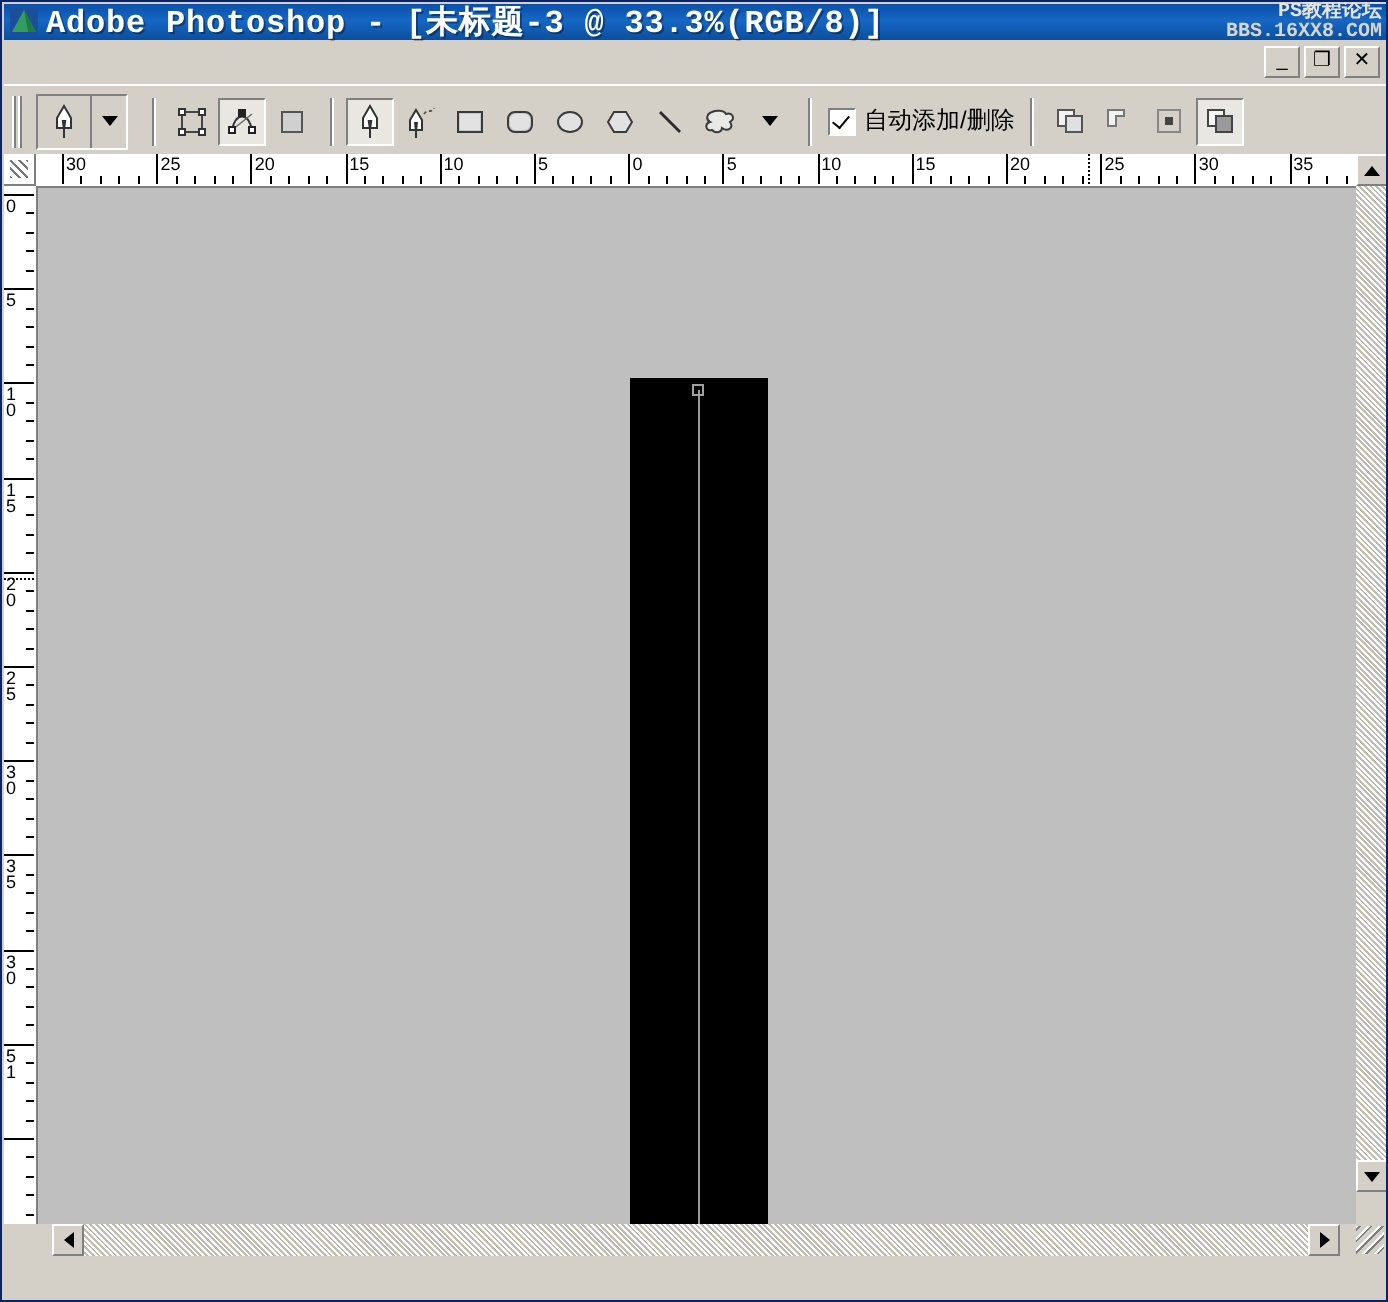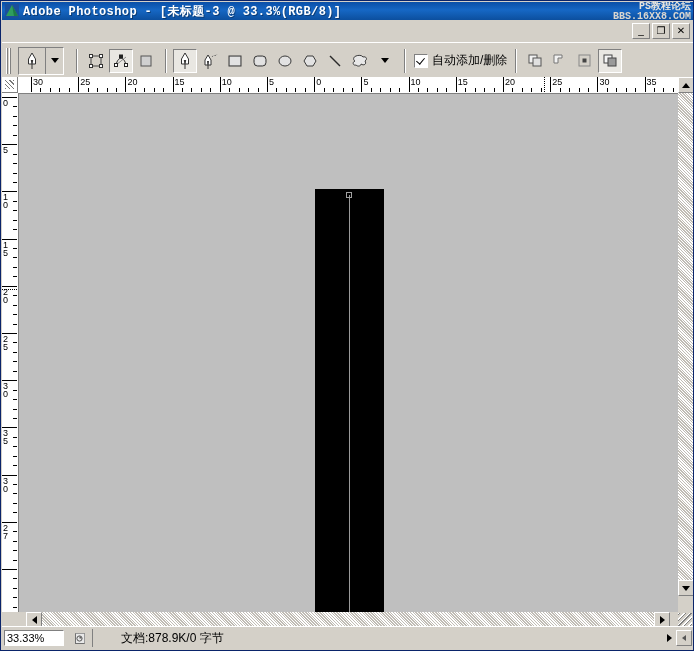--- a/index.html
+++ b/index.html
@@ -28,21 +28,21 @@
     background: linear-gradient(to bottom, #0a4fa8 0%, #1667c4 45%, #0c4f9e 100%);
     display: flex; align-items: center;
   }
   .title-icon {
     width: 14px; height: 14px; margin: 0 4px 0 3px;
     position: relative; flex: 0 0 auto;
   }
   .title-text {
     color: #ffffff;
     font-family: "Liberation Mono", "DejaVu Sans Mono", monospace;
-    font-size: 12px;
+    font-size: 16px;
     font-weight: bold;
     letter-spacing: 0.4px;
     white-space: nowrap;
     text-shadow: 1px 1px 0 rgba(0,0,0,0.35);
   }
 
   
   .watermark {
     position: absolute; right: 2px; top: 1px;
     text-align: right;
@@ -656,21 +656,21 @@
           <div class="tick" style="left: 11px; top: 353.28px; width: 4px; height: 1px;"></div>
           <div class="tick" style="left: 11px; top: 362.72px; width: 4px; height: 1px;"></div>
           <div class="tick" style="left: 11px; top: 372.16px; width: 4px; height: 1px;"></div>
           <div class="tick" style="left: 0px; top: 381.6px; width: 15px; height: 1px;"></div>
           <div class="rlabel-v" style="left: 1px; top: 383.6px;">30</div>
           <div class="tick" style="left: 11px; top: 391.04px; width: 4px; height: 1px;"></div>
           <div class="tick" style="left: 11px; top: 400.48px; width: 4px; height: 1px;"></div>
           <div class="tick" style="left: 11px; top: 409.92px; width: 4px; height: 1px;"></div>
           <div class="tick" style="left: 11px; top: 419.36px; width: 4px; height: 1px;"></div>
           <div class="tick" style="left: 0px; top: 428.8px; width: 15px; height: 1px;"></div>
-          <div class="rlabel-v" style="left: 1px; top: 430.8px;">27</div>
+          <div class="rlabel-v" style="left: 1px; top: 430.8px;">51</div>
           <div class="tick" style="left: 11px; top: 438.24px; width: 4px; height: 1px;"></div>
           <div class="tick" style="left: 11px; top: 447.68px; width: 4px; height: 1px;"></div>
           <div class="tick" style="left: 11px; top: 457.12px; width: 4px; height: 1px;"></div>
           <div class="tick" style="left: 11px; top: 466.56px; width: 4px; height: 1px;"></div>
           <div class="tick" style="left: 0px; top: 476px; width: 15px; height: 1px;"></div>
           <div class="rlabel-v" style="left: 18px; top: 478px;">50</div>
           <div class="tick" style="left: 11px; top: 485.44px; width: 4px; height: 1px;"></div>
           <div class="tick" style="left: 11px; top: 494.88px; width: 4px; height: 1px;"></div>
           <div class="tick" style="left: 11px; top: 504.32px; width: 4px; height: 1px;"></div>
           <div class="tick" style="left: 11px; top: 513.76px; width: 4px; height: 1px;"></div>
@@ -702,34 +702,14 @@
       </div>
       <div class="sb-track" style="position:absolute; left:40px; top:0; width:612px; height:16px;"></div>
       <div class="sb-btn" style="left:652px; top:0; width:16px; height:16px;">
         <span class="arr arr-right"></span>
       </div>
       <div class="resize-grip" style="right:2px; bottom:1px;"></div>
     </div>
 
   </div>
 
-  <div class="statusbar">
-    <div class="zoom-field">
-      <span>33.33%</span>
-    </div>
-    <div class="status-iconbox">
-      <svg width="13" height="13" viewBox="0 0 13 13">
-        <rect x="1.5" y="1.5" width="9" height="10" fill="#e8e8e8" stroke="#707070"></rect>
-        <path d="M1.5 1.5 L10.5 1.5 L10.5 11.5" fill="none" stroke="#9a9a9a"></path>
-        <circle cx="5.5" cy="6.5" r="2.6" fill="none" stroke="#555"></circle>
-        <path d="M5.5 6.5 L5.5 3.9 L8.1 6.5 Z" fill="#555"></path>
-      </svg>
-    </div>
-    <div class="status-text">文档:878.9K/0 字节</div>
-    <div class="status-tri">
-      <span class="arr arr-right"></span>
-    </div>
-    <div class="status-grip">
-      <span class="arr arr-left" style="border-width:3px 4px 3px 0; border-color:transparent #555 transparent transparent;"></span>
-    </div>
-  </div>
 
 </div>
 
 </body></html>

